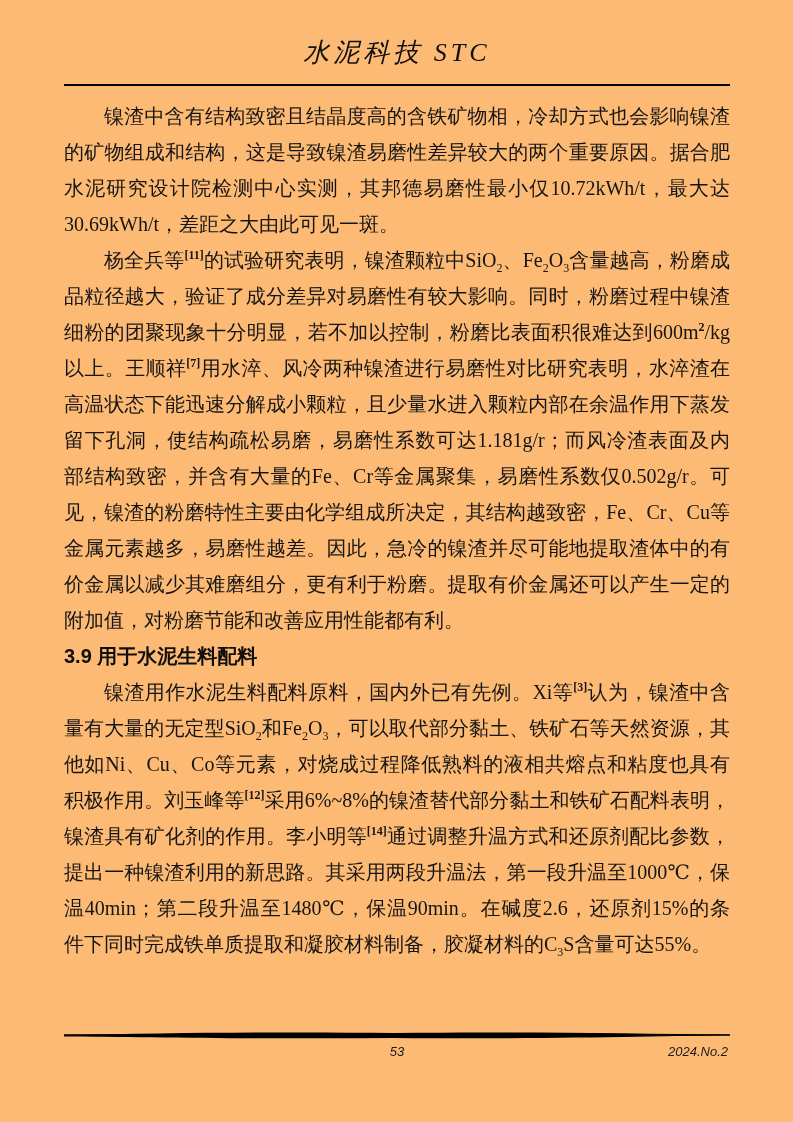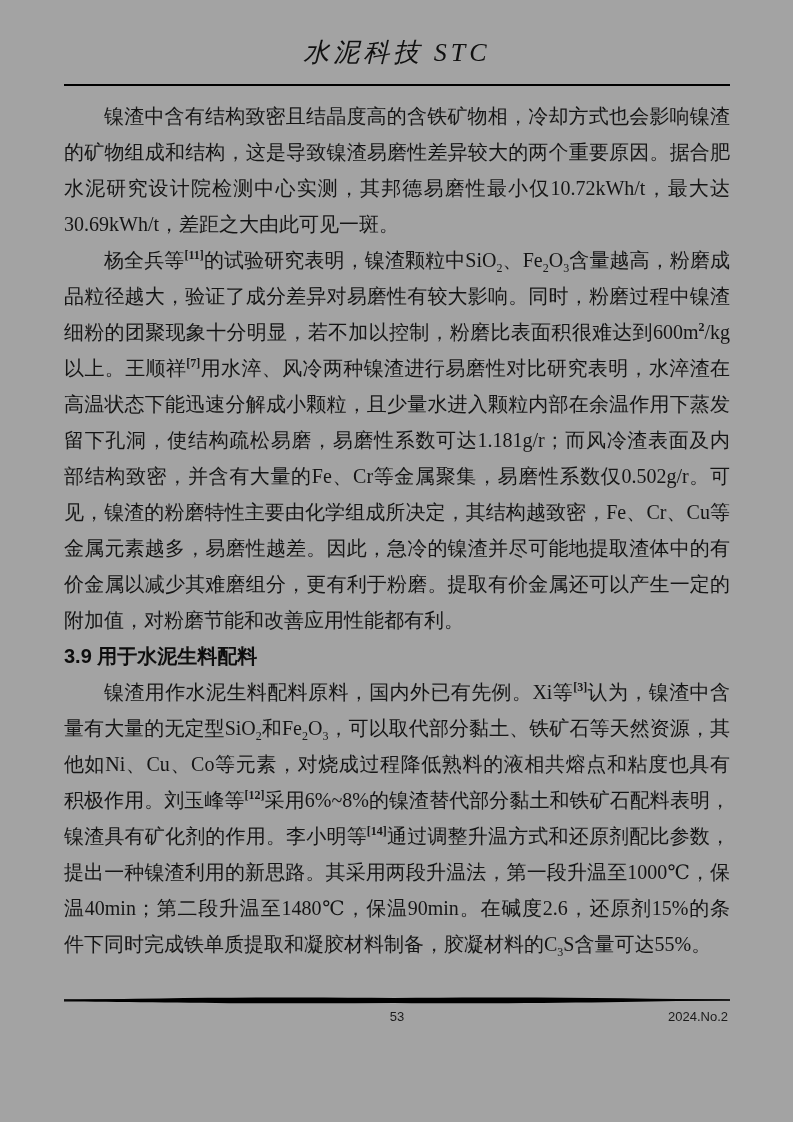--- a/index.html
+++ b/index.html
@@ -4,21 +4,21 @@
 <style>
   html, body {
     margin: 0;
     padding: 0;
     background: #ffffff;
   }
   .page {
     position: relative;
     width: 793px;
     height: 1122px;
-    background: #a3a3a3;
+    background: #fdba74;
     color: #141414;
     overflow: hidden;
     font-family: "Liberation Serif", "DejaVu Serif", serif;
   }
   .content-col {
     position: absolute;
     left: 64px;
     width: 666px;
     top: 0;
   }
@@ -65,21 +65,22 @@
     font-size: 12px;
     line-height: 0;
   }
   sup { vertical-align: super; font-weight: bold; }
   sub { vertical-align: sub; }
   
   .page-footer {
     position: absolute;
     left: 64px;
     width: 666px;
-    top: 996px;
+    top: 1031px;
+    font-style: italic;
   }
   .footer-rule {
     display: block;
     width: 666px;
     height: 10px;
   }
   .footer-row {
     position: relative;
     margin-top: 2px;
     height: 18px;

